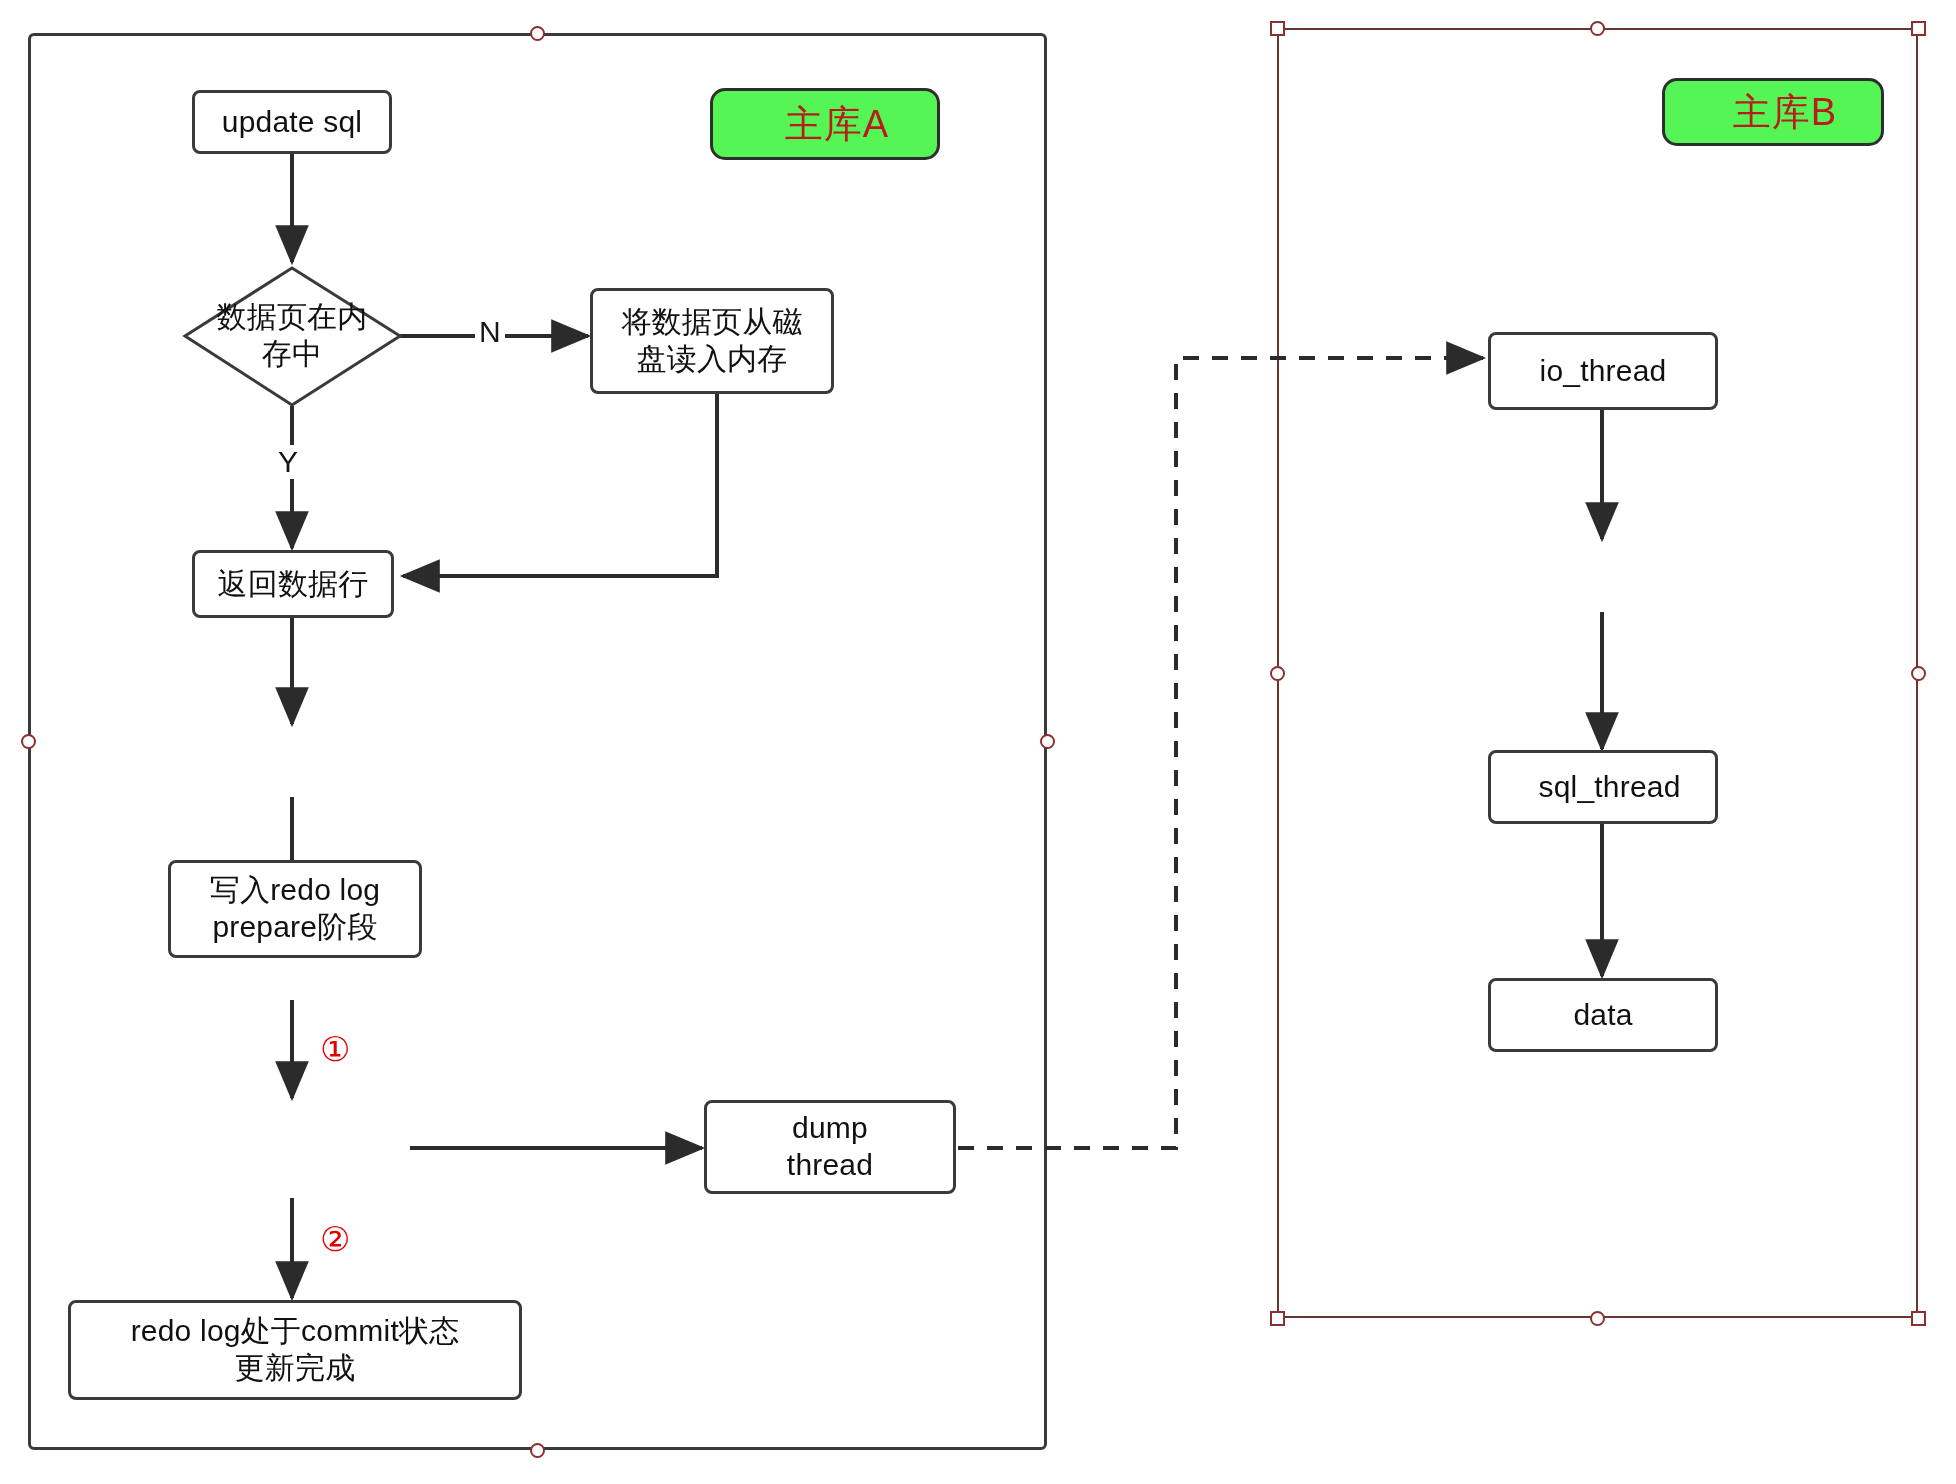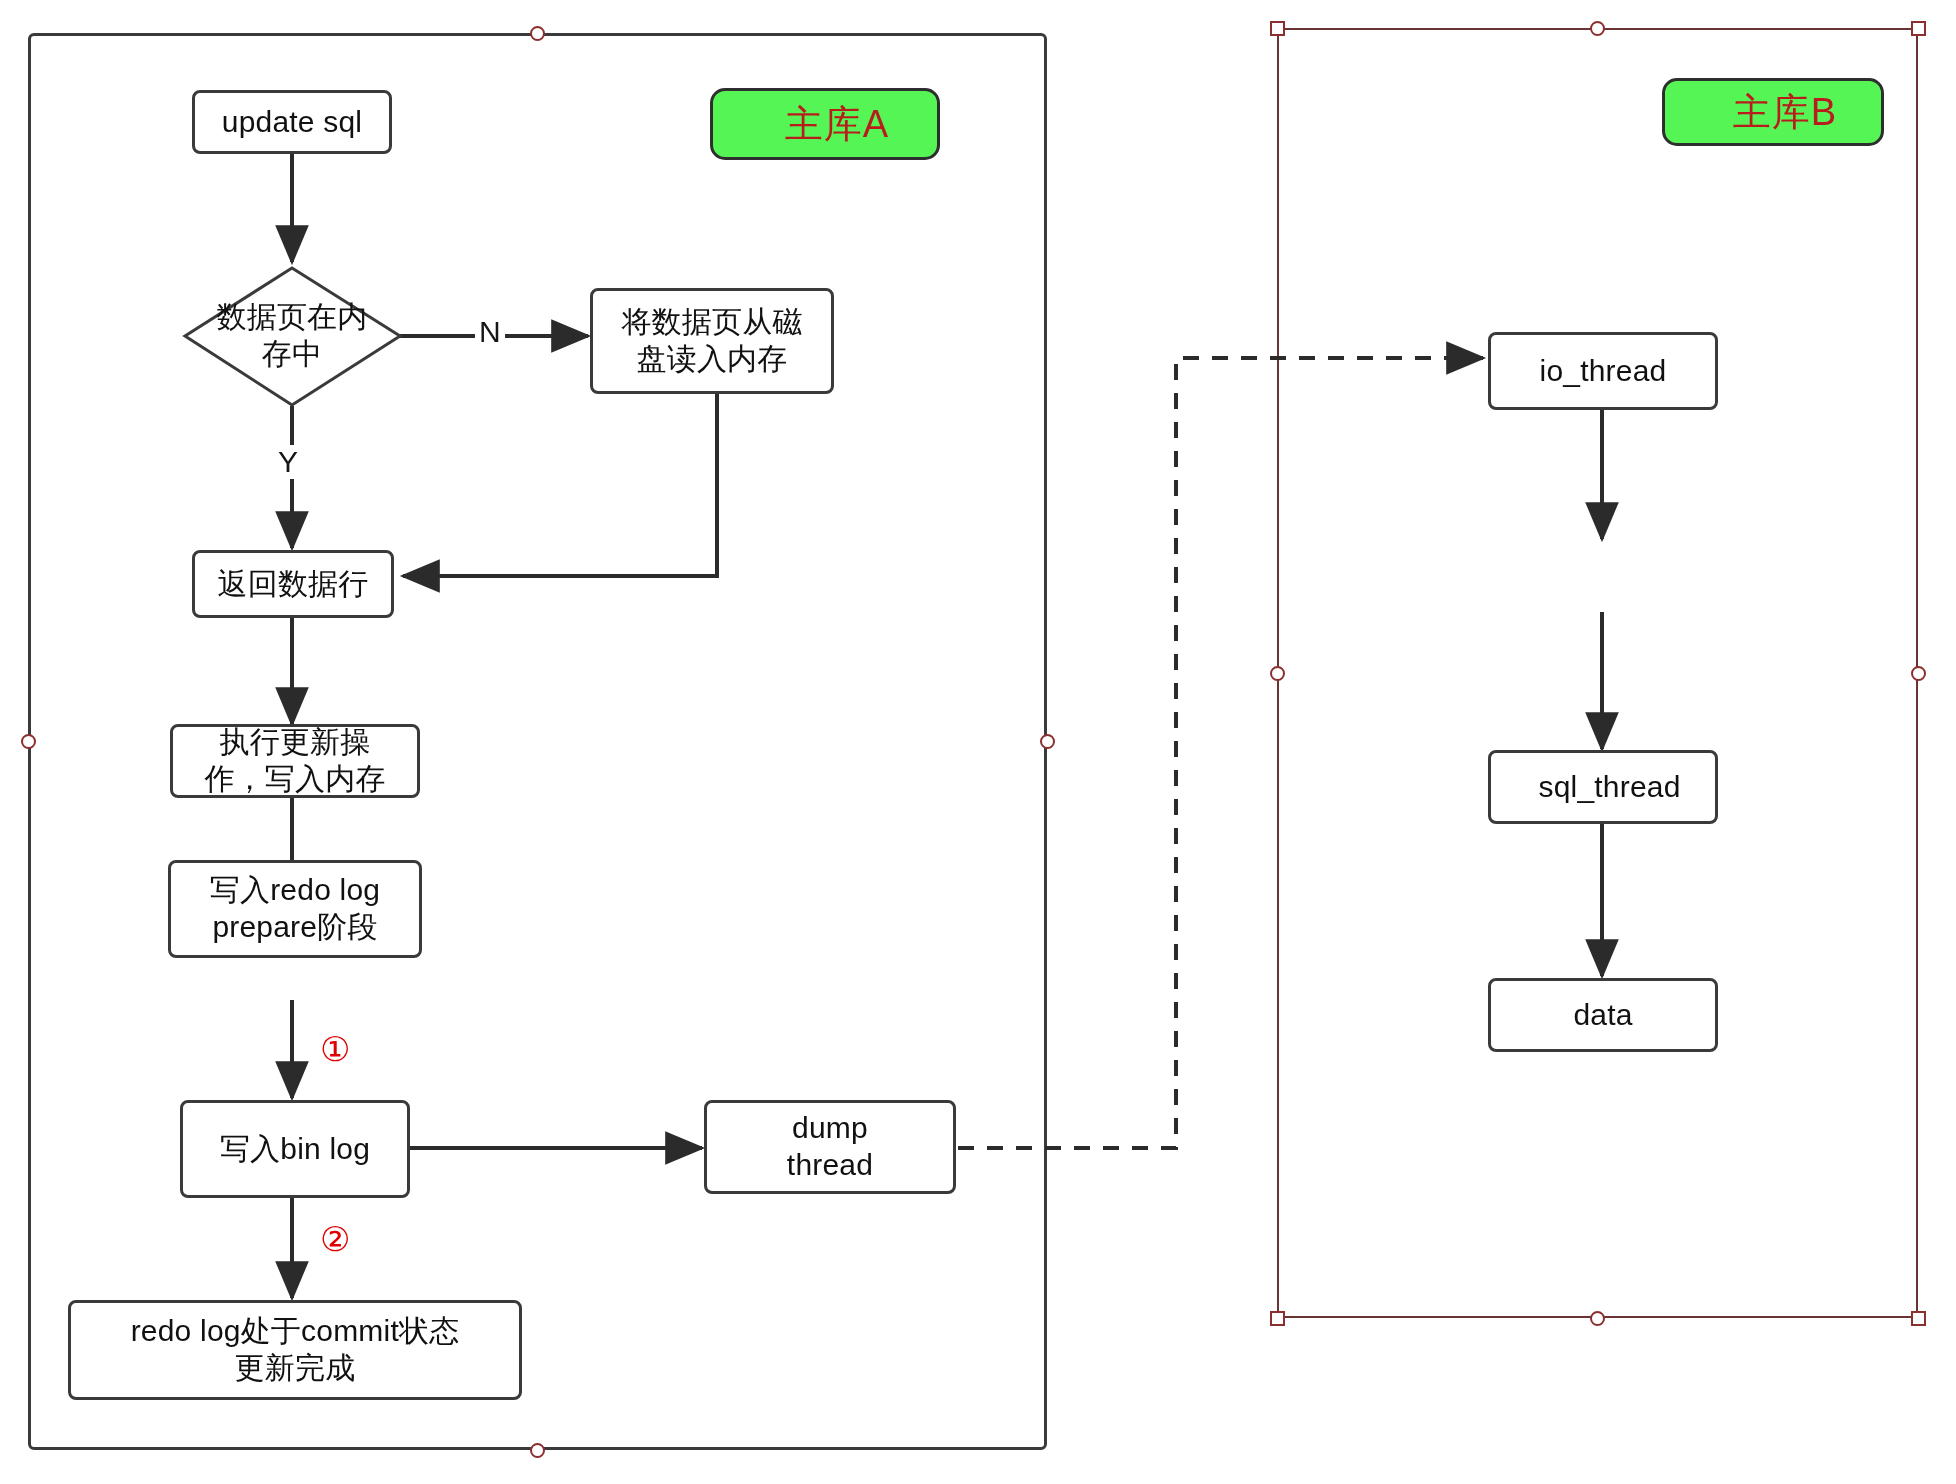--- a/index.html
+++ b/index.html
@@ -153,27 +153,24 @@
   <div class="node-box" style="left:192px; top:90px; width:200px; height:64px;">update sql</div>
 
   <div class="node-box" style="left:190px; top:292px; width:204px; height:88px; border:none; background:transparent; border-radius:0;">数据页在内
 存中</div>
 
   <div class="node-box" style="left:590px; top:288px; width:244px; height:106px;">将数据页从磁
 盘读入内存</div>
 
   <div class="node-box" style="left:192px; top:550px; width:202px; height:68px;">返回数据行</div>
 
-  <div class="node-box" style="left:170px; top:724px; width:250px; height:74px;">执行更新操
-作，写入内存</div>
 
   <div class="node-box" style="left:168px; top:860px; width:254px; height:98px;">写入redo log
 prepare阶段</div>
 
-  <div class="node-box" style="left:180px; top:1100px; width:230px; height:98px;">写入bin log</div>
 
   <div class="node-box" style="left:68px; top:1300px; width:454px; height:100px;">redo log处于commit状态
 更新完成</div>
 
   <div class="node-box" style="left:704px; top:1100px; width:252px; height:94px;">dump
 thread</div>
 
   <div class="node-box" style="left:1488px; top:332px; width:230px; height:78px;">io_thread</div>
 
 

